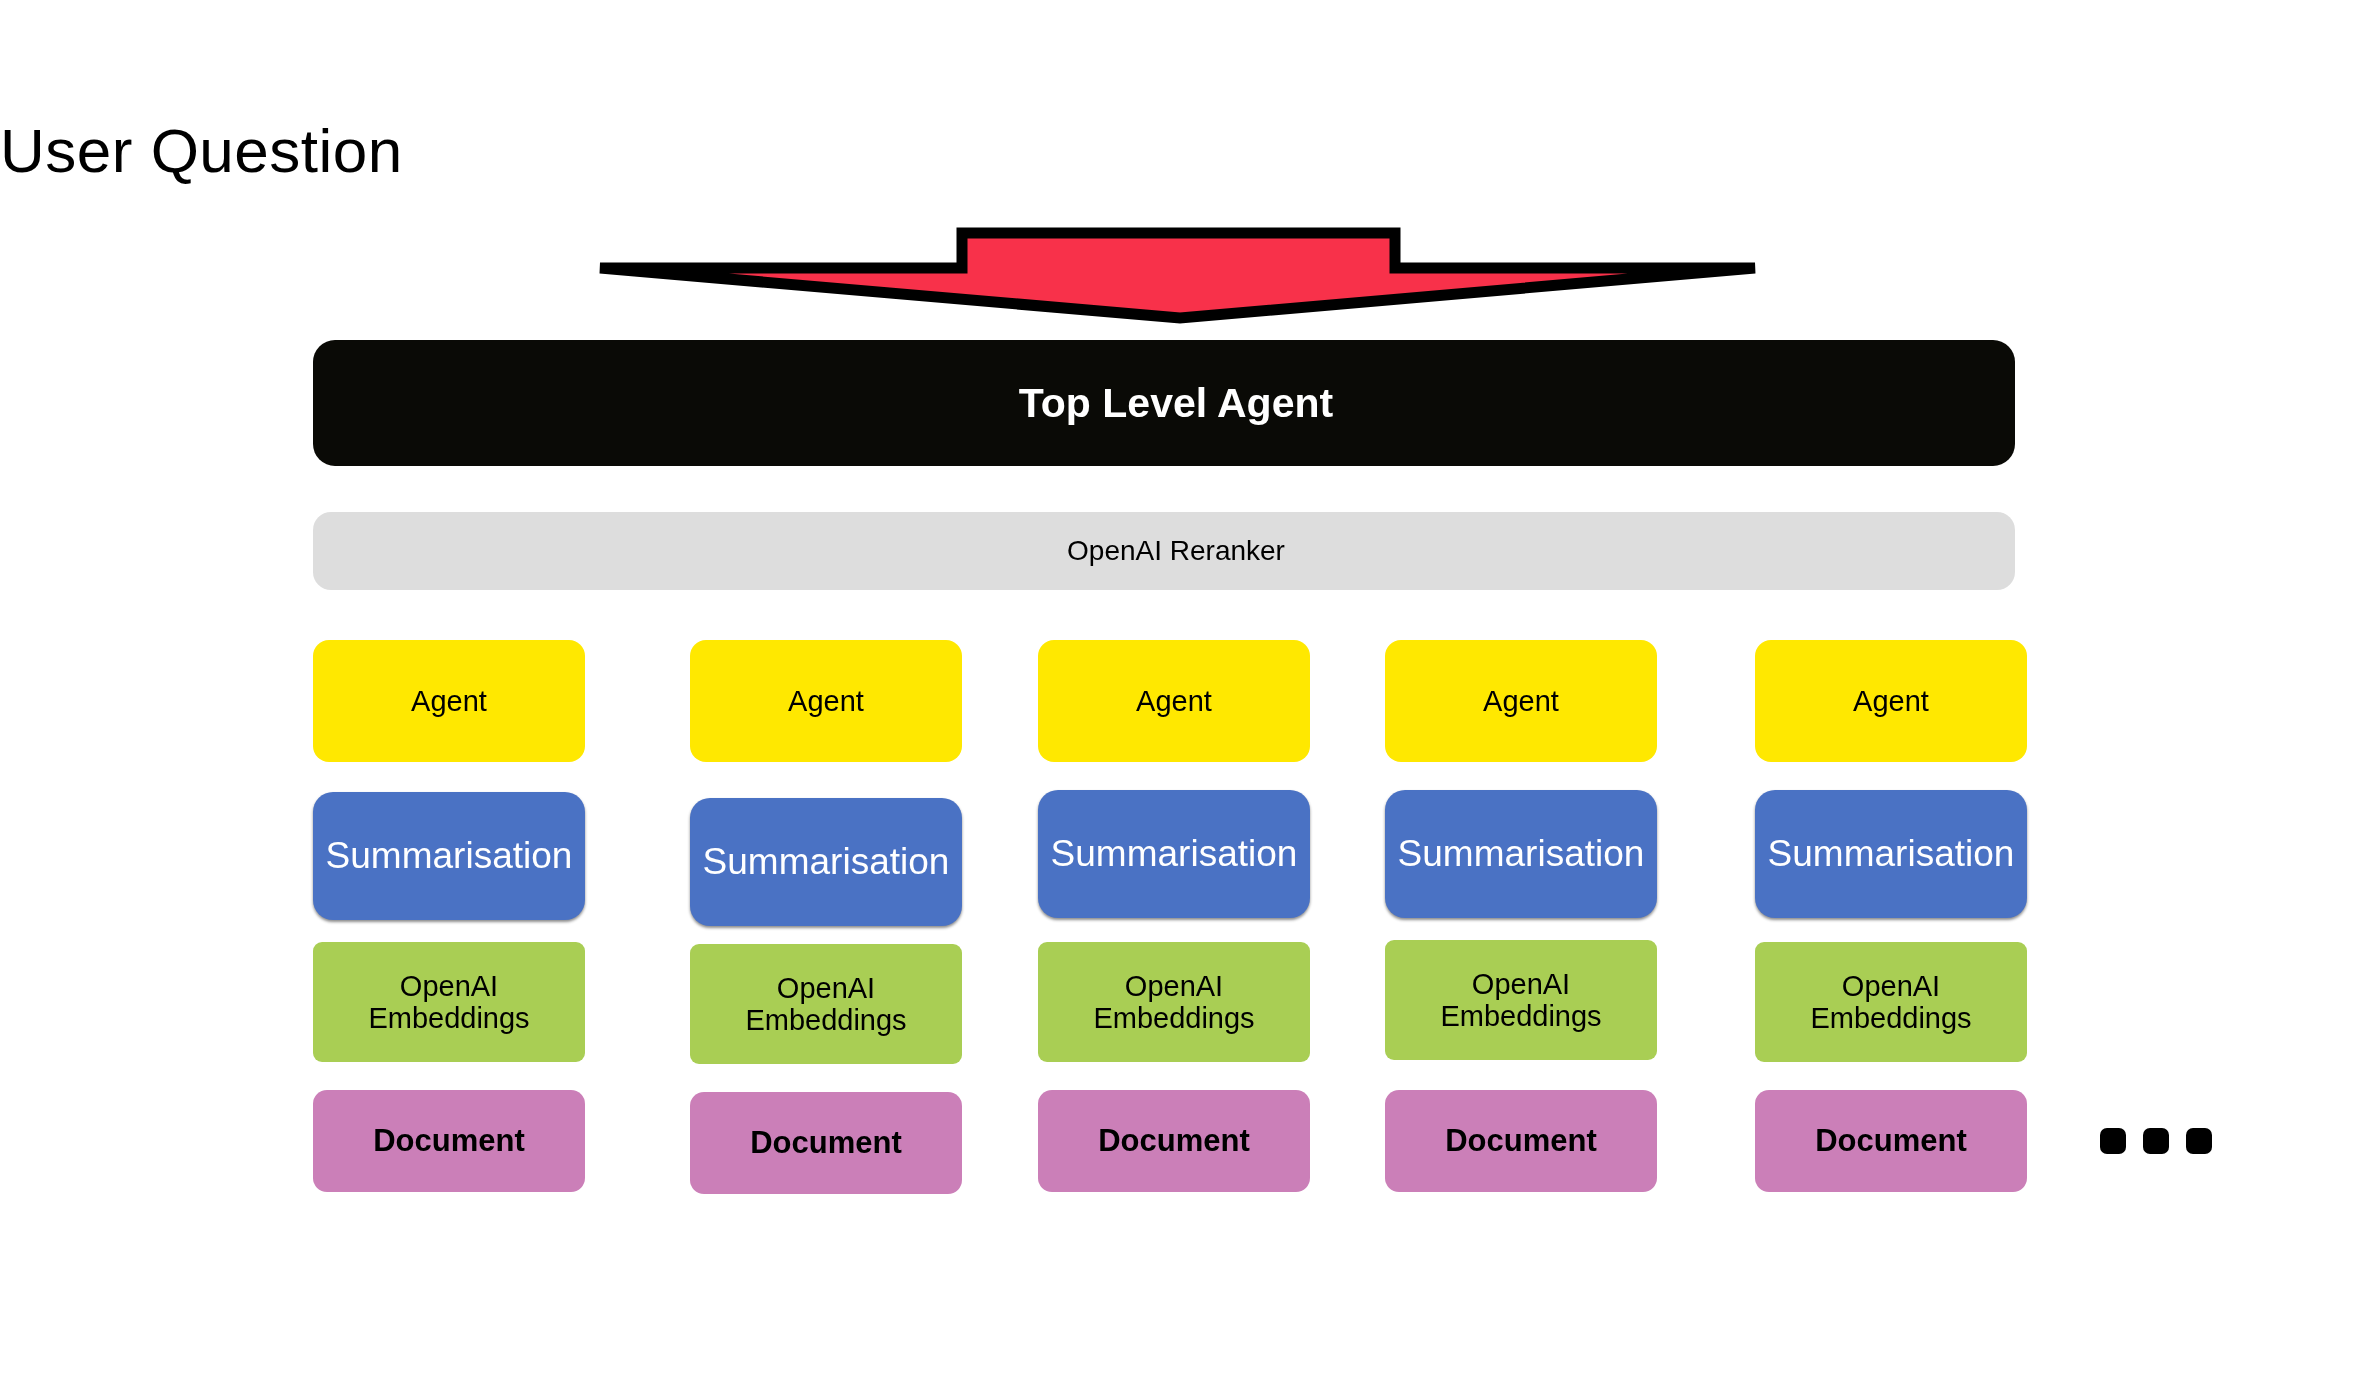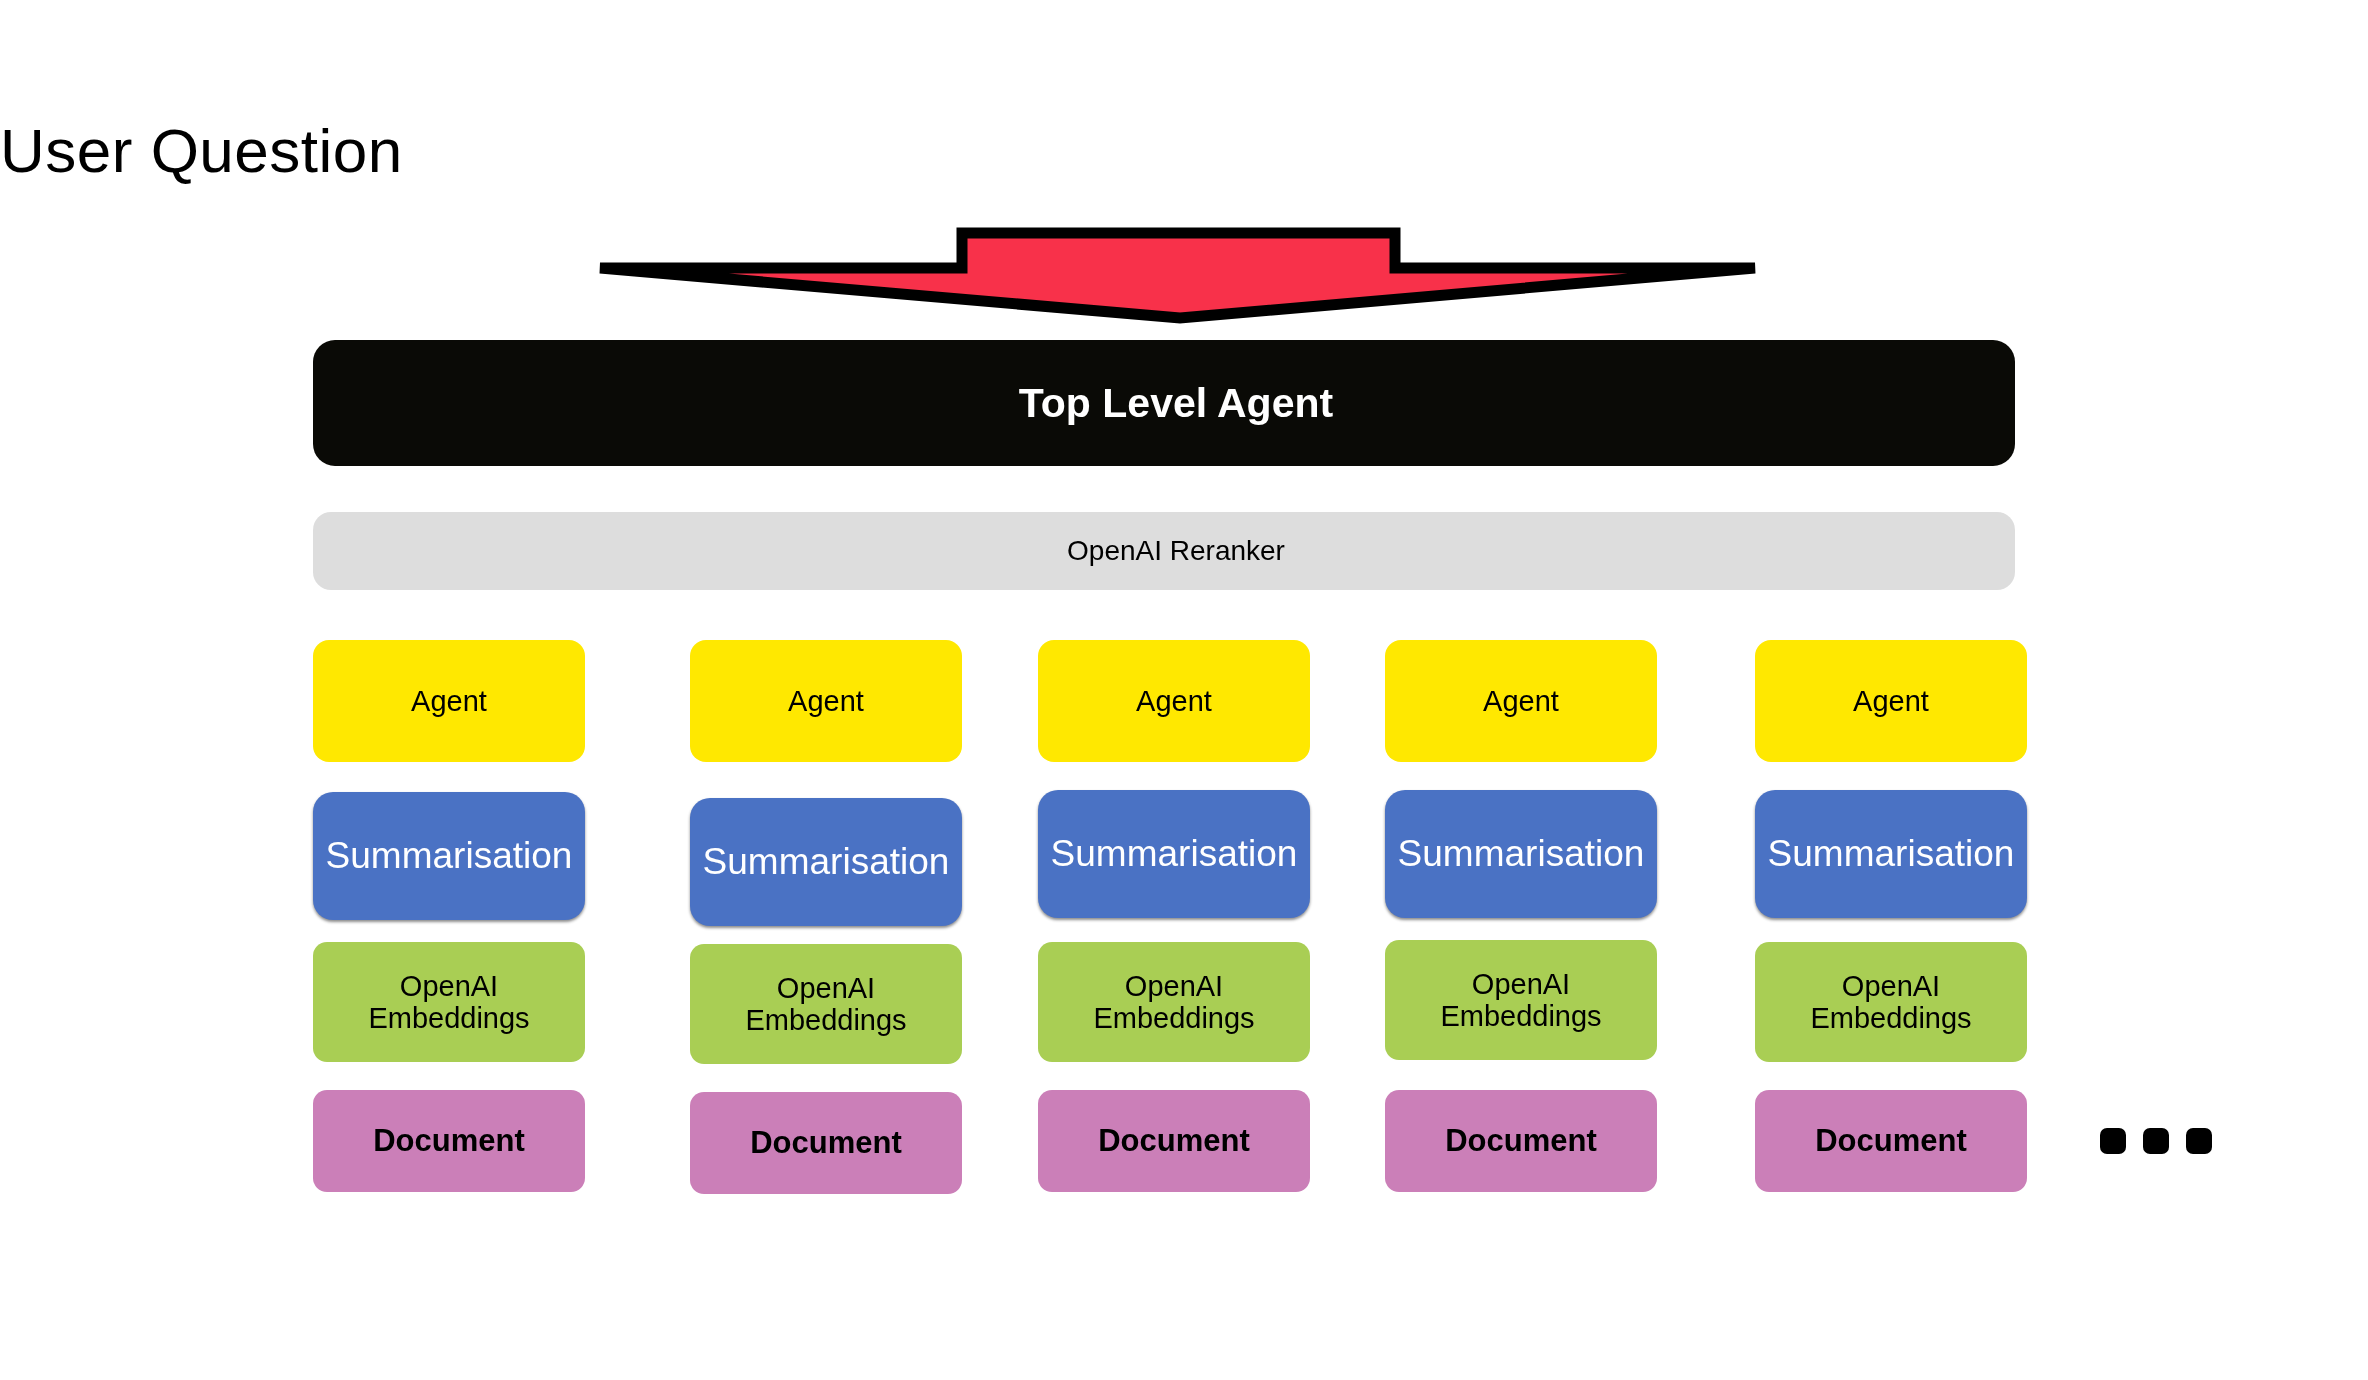--- a/index.html
+++ b/index.html
@@ -115,21 +115,21 @@
     border-radius: 20px;
     box-shadow: 0 2px 3px rgba(0,0,0,0.45);
   }
   .node-embeddings {
     top: 942px;
     height: 120px;
     background: #a9ce54;
     color: #000000;
     font-size: 29px;
     font-weight: 400;
-    border-radius: 14px;
+    border-radius: 9px;
   }
   .node-document {
     top: 1090px;
     height: 102px;
     background: #cb7fb8;
     color: #000000;
     font-size: 31px;
     font-weight: 700;
     border-radius: 14px;
   }

